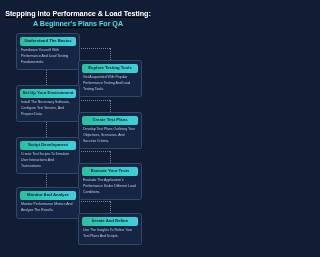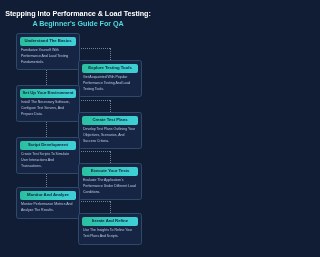--- a/index.html
+++ b/index.html
@@ -24,20 +24,21 @@
   }
 
   
   .title-wrap {
     position: absolute;
     left: 0;
     top: 9px;
     width: 156px;
     text-align: center;
     line-height: 1.25;
+    text-decoration: underline;
   }
   .title-line1 {
     display: block;
     color: #ffffff;
     font-size: 7.2px;
     font-weight: bold;
     letter-spacing: -0.05px;
   }
   .title-line2 {
     display: block;
@@ -98,21 +99,21 @@
     letter-spacing: -0.02px;
   }
 </style>
 </head>
 <body>
 
 <div class="page">
 
   <div class="title-wrap">
     <span class="title-line1">Stepping Into Performance &amp; Load Testing:</span>
-    <span class="title-line2">A Beginner's Guide For QA</span>
+    <span class="title-line2">A Beginner's Plans For QA</span>
   </div>
 
   <div class="conn h" style="left:79px; top:48px; width:31px;"></div>
   <div class="conn v" style="left:110px; top:48px; height:12px;"></div>
 
   <div class="conn v" style="left:46px; top:64px; height:27px;"></div>
   <div class="conn h" style="left:46px; top:64px; width:32px;"></div>
 
   <div class="conn h" style="left:79px; top:100px; width:31px;"></div>
   <div class="conn v" style="left:110px; top:100px; height:12px;"></div>

